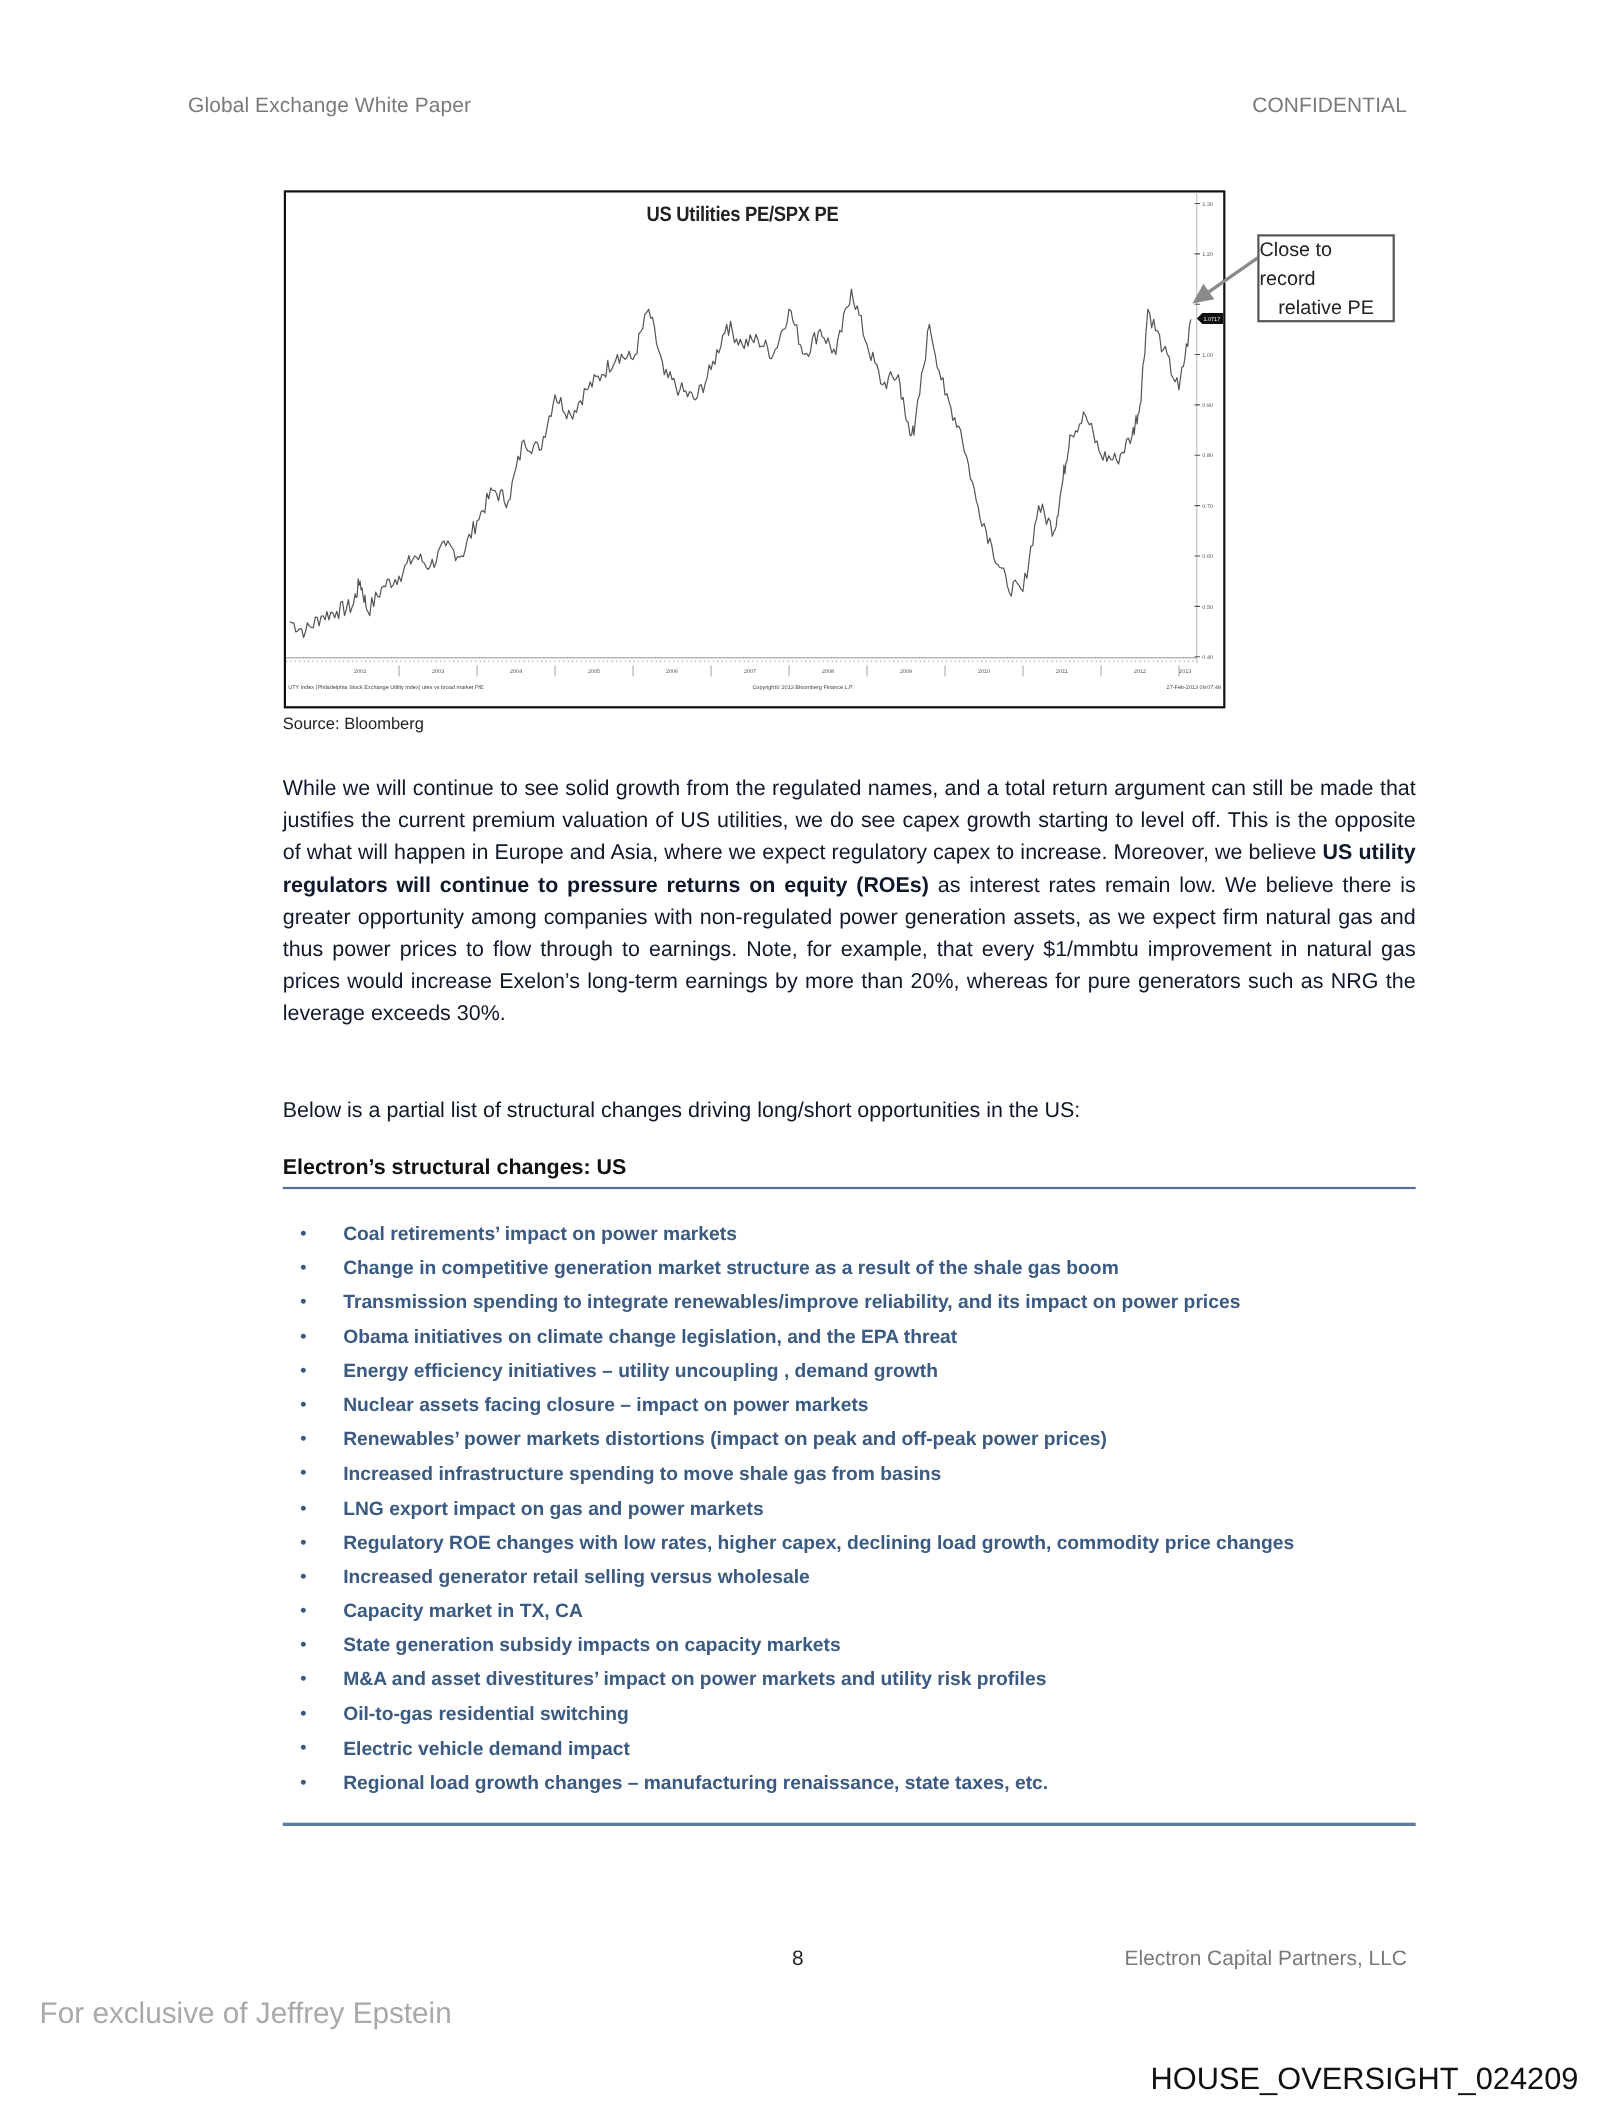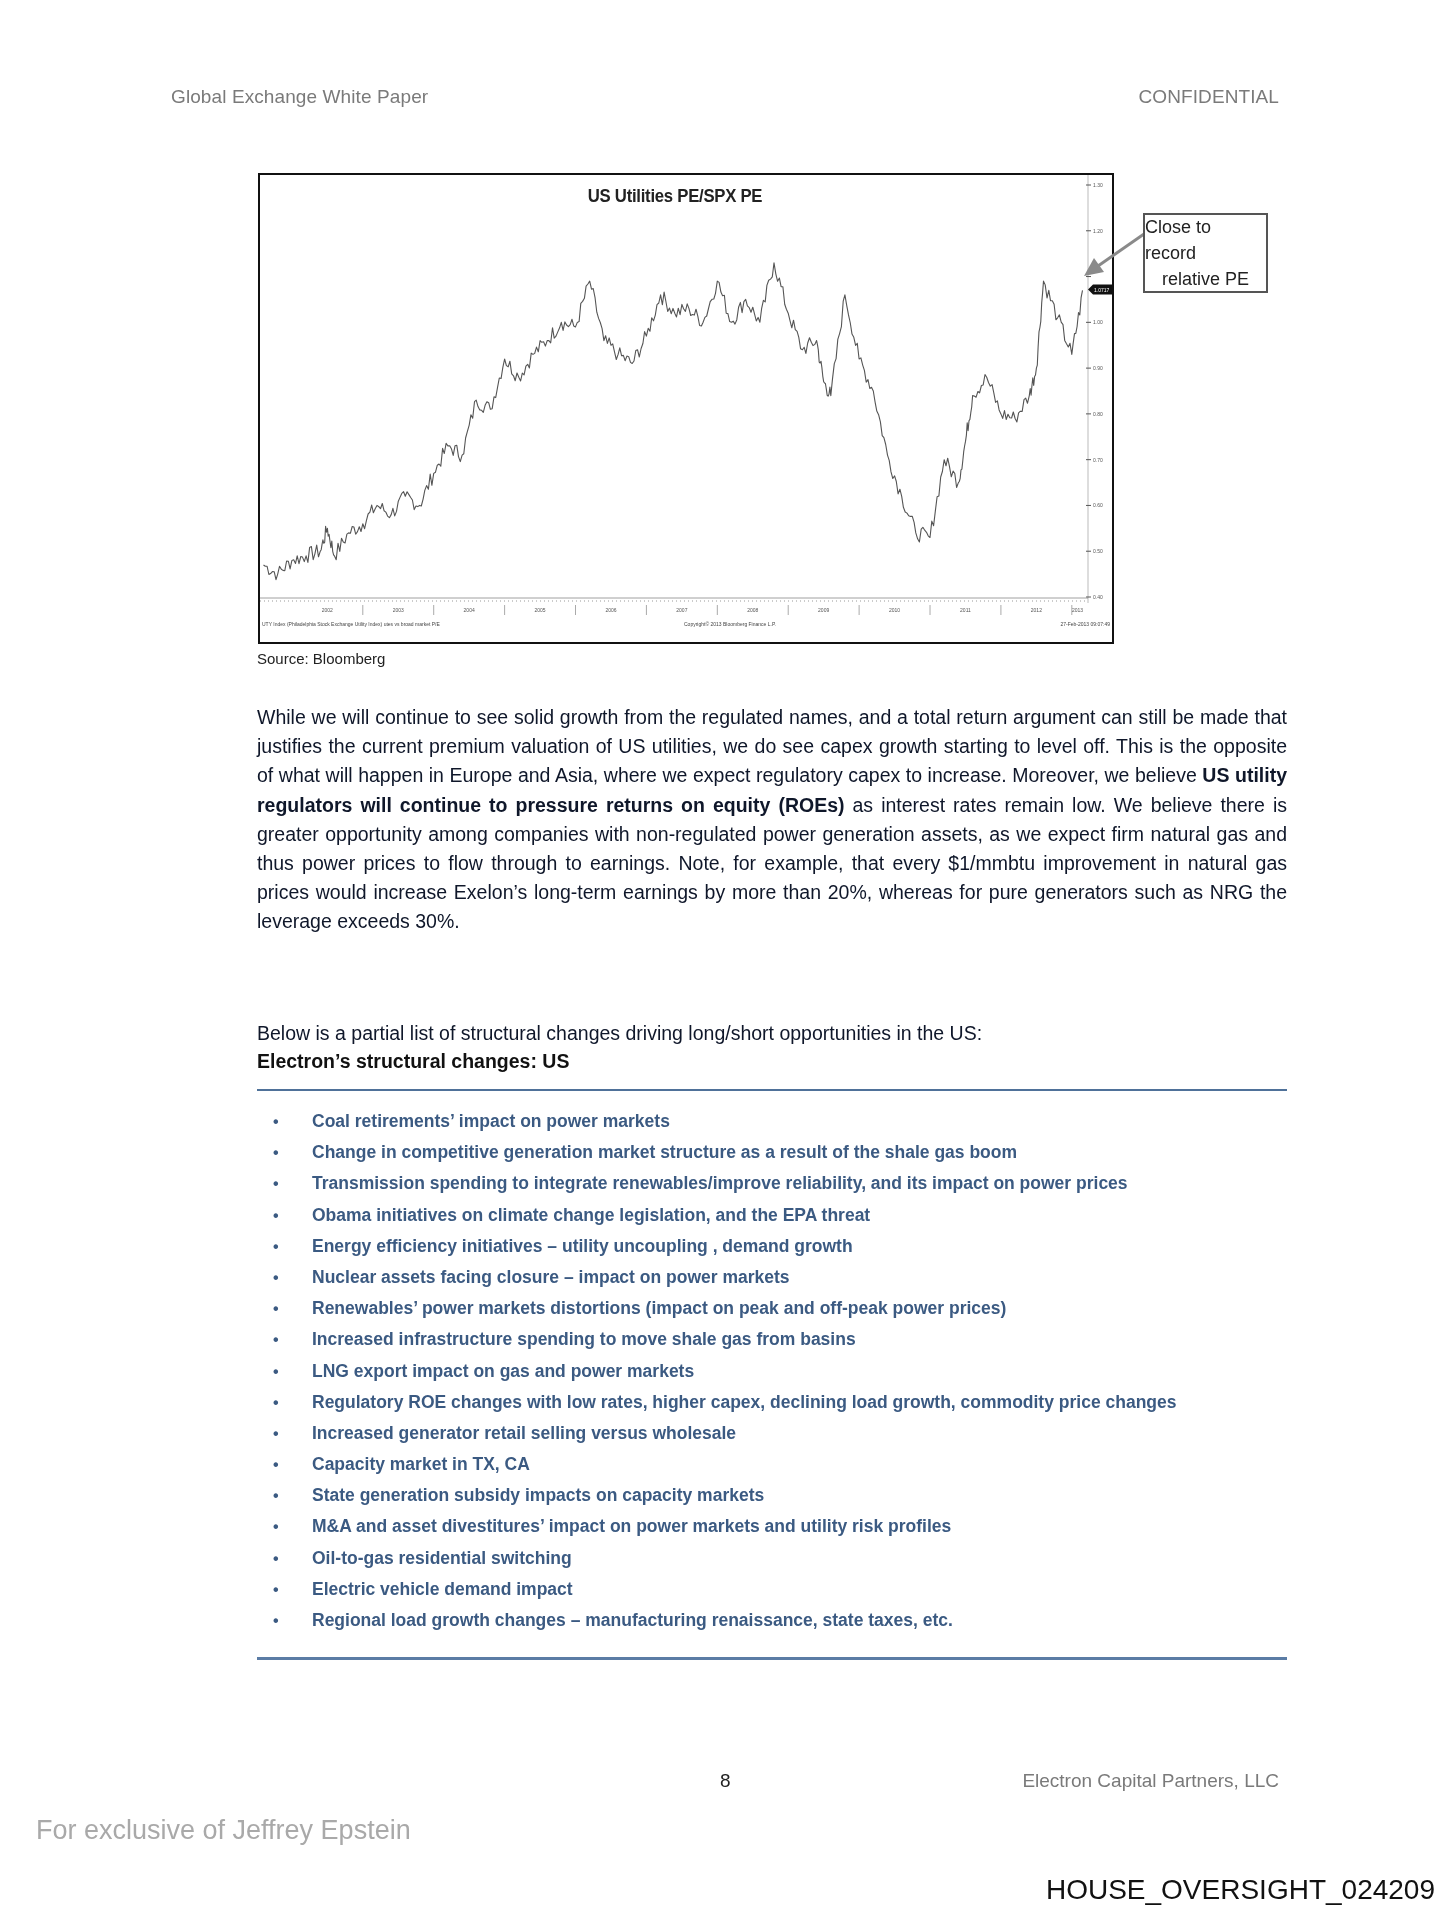--- a/index.html
+++ b/index.html
@@ -35,24 +35,24 @@
     display: flex; flex-direction: column; align-items: center; justify-content: center;
     font-size: 18px; color: #222; line-height: 26px;
   }
   .callout-arrow { position: absolute; left: 1080px; top: 230px; }
   
   .body-text {
     position: absolute; left: 257px; width: 1030px; font-size: 19.5px; line-height: 29.2px;
     text-align: justify; color: #0f172a;
   }
   .para1 { top: 703px; }
-  .para2 { top: 995px; margin-top: 24px; }
+  .para2 { top: 995px; }
   .section-heading {
     position: absolute; left: 257px; top: 1050px; width: 1030px;
-    font-size: 19.5px; font-weight: bold; color: #111; padding-bottom: 16px;
+    font-size: 19.5px; font-weight: bold; color: #111; padding-bottom: 6px;
     border-bottom: 2px solid #4f7199;
   }
   .struct-list {
     position: absolute; left: 257px; top: 1106px; width: 1030px; margin: 0; padding: 0;
     list-style: none;
   }
   .struct-list li {
     position: relative; height: 31.2px; line-height: 31.2px;
     font-size: 17.5px; font-weight: bold; color: #3b5a82; padding-left: 55px;
   }

